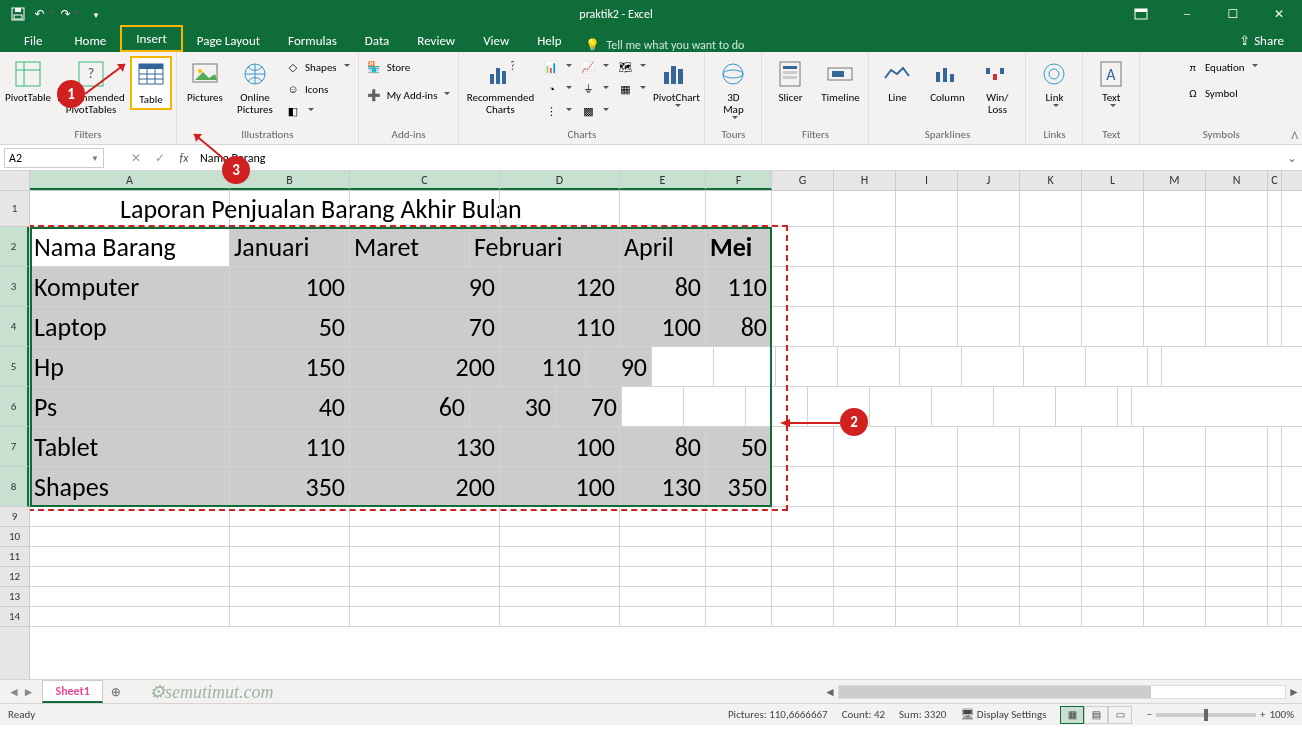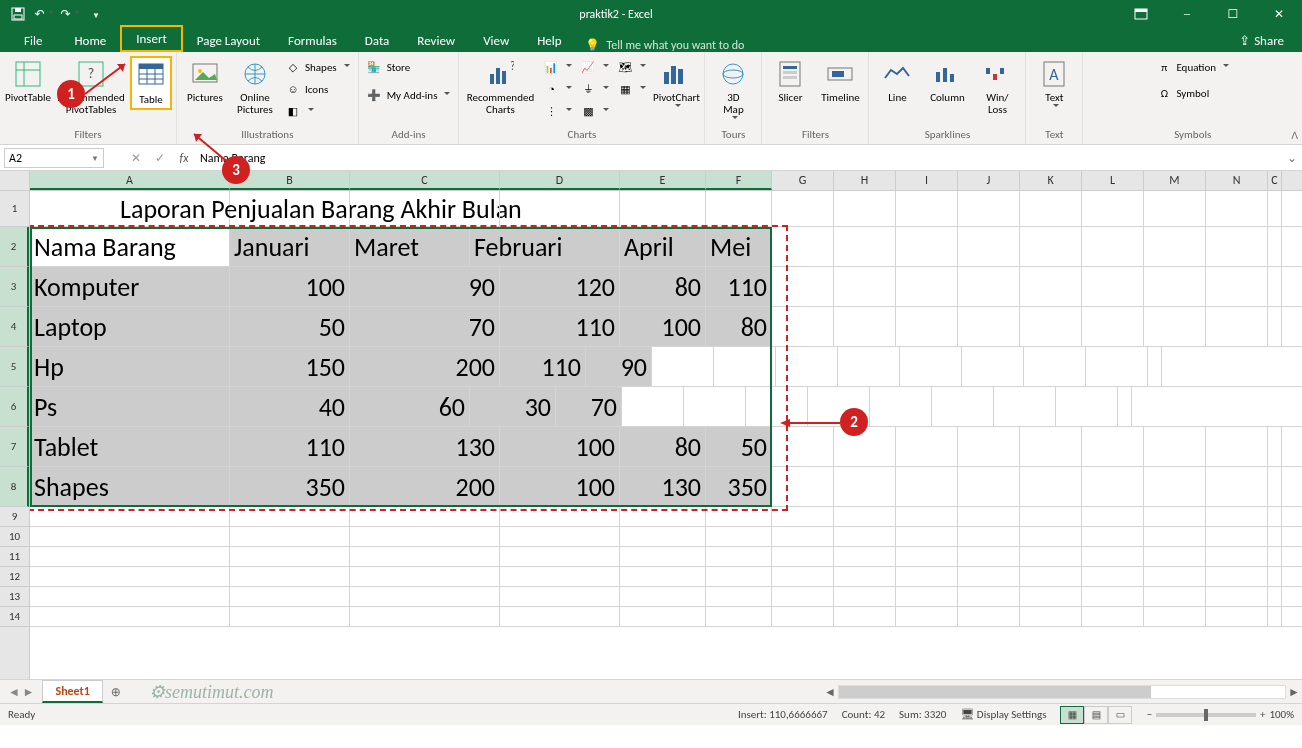--- a/index.html
+++ b/index.html
@@ -71,21 +71,21 @@
 
 .callout { position: absolute; width: 28px; height: 28px; border-radius: 50%; background: #d02020; color: #fff; display: flex; align-items: center; justify-content: center; font-size: 15px; font-weight: bold; z-index: 50; }
 .arrow { position: absolute; z-index: 49; }
 .arrow-line { stroke: #d02020; stroke-width: 2; fill: none; }
 .arrow-head { fill: #d02020; }
 
 
 .tabstrip { height: 24px; border-top: 1px solid #d4d4d4; display: flex; align-items: center; background: #f3f2f1; font-size: 12px; position: relative; }
 .tabnav { display: flex; gap: 6px; padding: 0 8px; color: #888; }
 .tab { padding: 3px 12px; background: #fff; border: 1px solid #ccc; border-bottom: none; cursor: pointer; }
-.tab.active { border-bottom: 2px solid #0f6d3a; font-weight: bold; color: #c2410c;}
+.tab.active { border-bottom: 2px solid #0f6d3a; font-weight: bold; color: #ec4899;}
 .addtab { padding: 0 8px; cursor: pointer; color: #666; }
 .watermark { color: #9bb5a5; font-size: 18px; font-style: italic; margin-left: 20px; font-family: Georgia, serif; }
 .hscroll { margin-left: auto; width: 480px; height: 16px; background: #f3f2f1; display: flex; align-items: center; }
 .hscroll .arr { width: 16px; text-align: center; color: #666; cursor: pointer; }
 .hscroll .track { flex: 1; height: 14px; background: #fff; border: 1px solid #ddd; position: relative; }
 .hscroll .thumb { position: absolute; left: 0; width: 70%; height: 100%; background: #cdcdcd; }
 
 
 .statusbar { height: 22px; background: #f3f2f1; border-top: 1px solid #d4d4d4; display: flex; align-items: center; font-size: 11px; color: #444; padding: 0 8px; }
 .status-right { margin-left: auto; display: flex; align-items: center; gap: 14px; }
@@ -372,20 +372,34 @@
               <rect x="17" y="4" width="4" height="6" fill="#369"></rect>
             </svg>
           </span>
           <span style="white-space:pre-line">Win/
 Loss</span>
         </div>
     </div>
     <div class="rgroup-label">Sparklines</div>
   </div>
 
+  <div class="rgroup">
+    <div class="rgroup-content">
+      <div class="rbig drop">
+          <span class="icon">
+            <svg width="28" height="28">
+              <circle cx="14" cy="14" r="10" fill="none" stroke="#39c"></circle>
+              <path d="M9 14 a5 5 0 0 1 10 0 a5 5 0 0 1 -10 0" fill="none" stroke="#39c"></path>
+            </svg>
+          </span>
+          <span>Link</span>
+        </div>
+    </div>
+    <div class="rgroup-label">Links</div>
+  </div>
 
   <div class="rgroup">
     <div class="rgroup-content">
       <div class="rbig drop">
           <span class="icon">
             <svg width="24" height="28">
               <rect x="2" y="2" width="20" height="24" fill="none" stroke="#777"></rect>
               <text x="12" y="20" text-anchor="middle" font-size="16" fill="#369">A</text>
             </svg>
           </span>
@@ -482,21 +496,21 @@
           <div class="cell " style="width: 62px; height: 100%;"></div>
           <div class="cell " style="width: 62px; height: 100%;"></div>
           <div class="cell " style="width: 14px; height: 100%;"></div>
         </div>
         <div class="row data sel r2" style="height: 40px;">
           <div class="cell scol a" style="width: 200px; height: 100%;">Nama Barang</div>
           <div class="cell scol" style="width: 120px; height: 100%;">Januari</div>
           <div class="cell scol" style="width: 120px; height: 100%;">Maret</div>
           <div class="cell scol" style="width: 150px; height: 100%;">Februari</div>
           <div class="cell scol" style="width: 86px; height: 100%;">April</div>
-          <div class="cell scol" style="width: 66px; height: 100%;">Mei</div>
+          <div class="cell scol" style="width: 66px; height: 100%; font-weight: bold;">Mei</div>
           <div class="cell " style="width: 62px; height: 100%;"></div>
           <div class="cell " style="width: 62px; height: 100%;"></div>
           <div class="cell " style="width: 62px; height: 100%;"></div>
           <div class="cell " style="width: 62px; height: 100%;"></div>
           <div class="cell " style="width: 62px; height: 100%;"></div>
           <div class="cell " style="width: 62px; height: 100%;"></div>
           <div class="cell " style="width: 62px; height: 100%;"></div>
           <div class="cell " style="width: 62px; height: 100%;"></div>
           <div class="cell " style="width: 14px; height: 100%;"></div>
         </div>
@@ -734,21 +748,21 @@
     <div class="track">
         <div class="thumb"></div>
       </div>
     <span class="arr">►</span>
   </div>
 </div>
 
 <div class="statusbar">
   <span>Ready</span>
   <div class="status-right">
-    <span>Insert: 110,6666667</span>
+    <span>Pictures: 110,6666667</span>
     <span>Count: 42</span>
     <span>Sum: 3320</span>
     <span>🖥 <span>Display Settings</span></span>
     <div class="viewbtns">
       <div class="vb active">▦</div>
       <div class="vb">▤</div>
       <div class="vb">▭</div>
     </div>
     <div class="zoom">
       <span>−</span>

